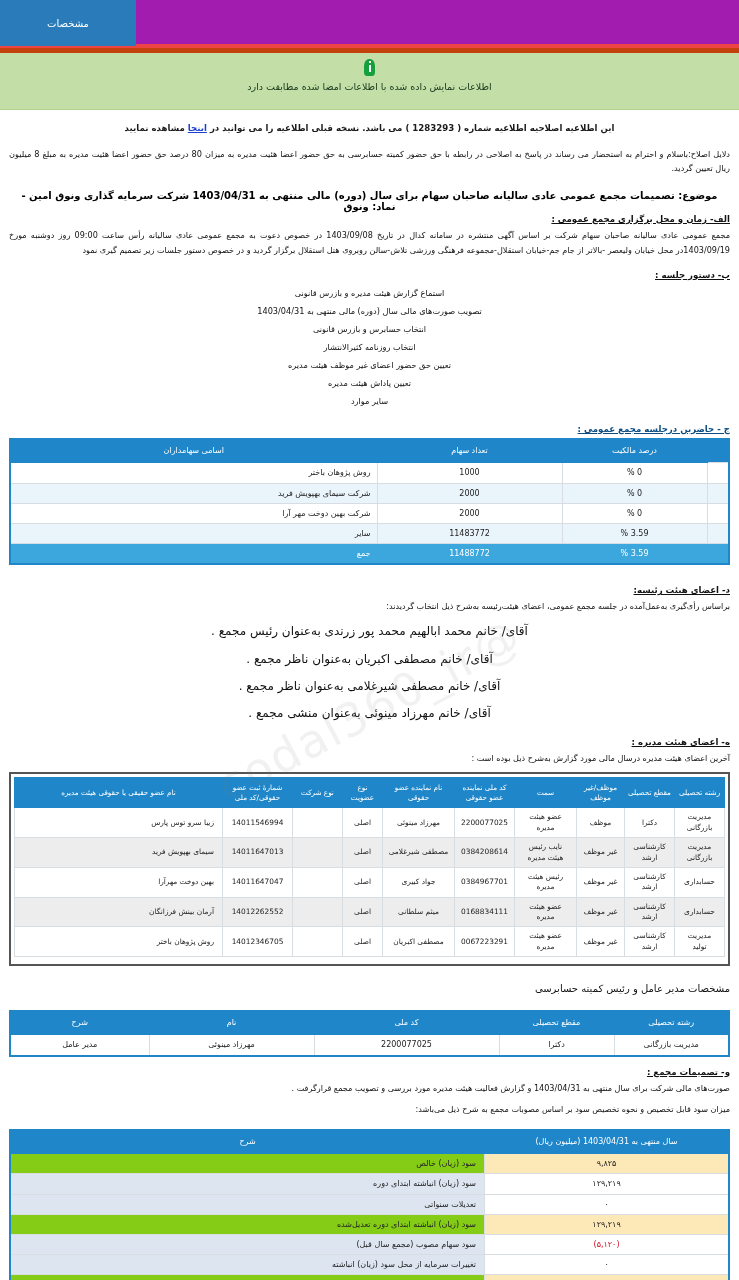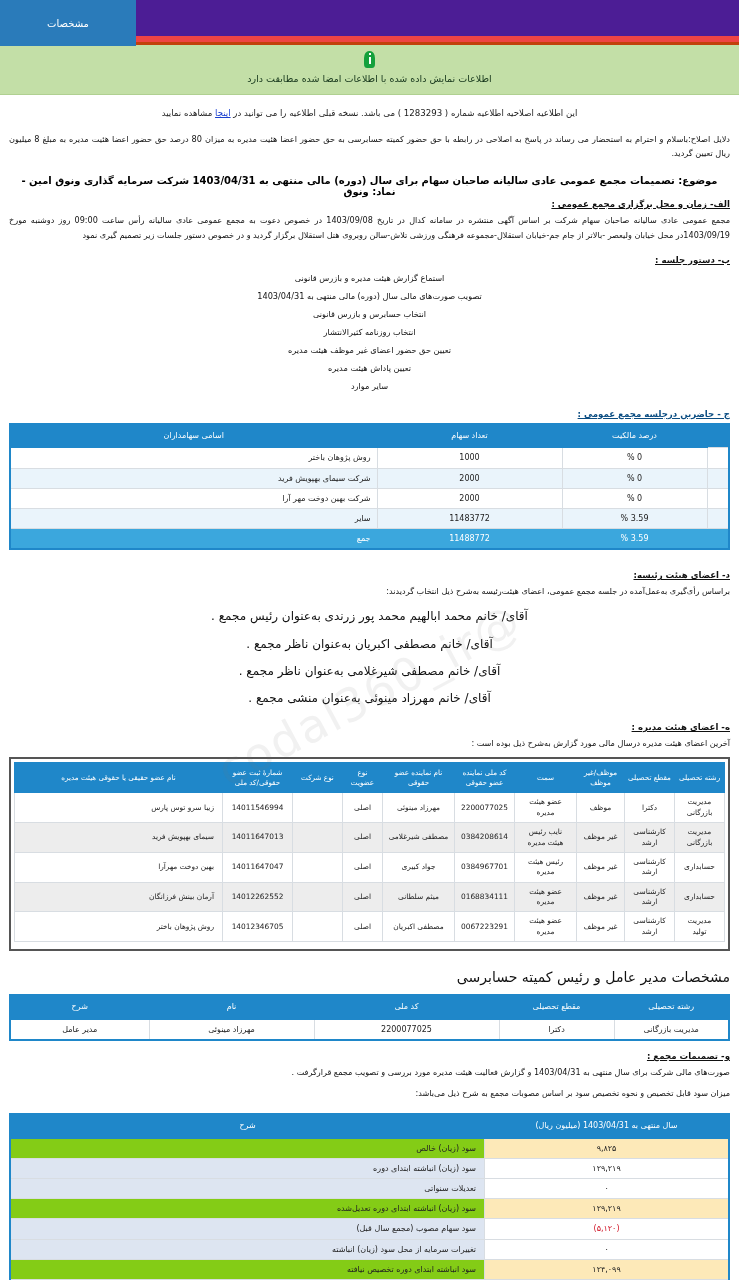--- a/index.html
+++ b/index.html
@@ -9,43 +9,43 @@
     width: 739px;
     background: #ffffff;
     font-family: "DejaVu Sans", "Liberation Sans", sans-serif;
     direction: rtl;
   }
   body { position: relative; overflow-x: hidden; }
 
   
   .topbar {
     position: relative;
-    height: 42px;
-    background: #4c1d95;
-    border-bottom: 6px solid #ef4444;
+    height: 48px;
+    background: #a21caf;
+    border-bottom: 4px solid #ef4444;
   }
   .tab {
     position: absolute;
     top: 0; left: 0;
     width: 136px; height: 46px;
     background: #2a7bba;
     color: #ffffff;
     font-size: 10px;
     display: flex;
     align-items: center;
     justify-content: center;
     letter-spacing: .5px;
   }
 
   
   .notice {
     background: #c3dfa7;
-    border-top: 3px solid #c2410c;
+    border-top: 5px solid #c2410c;
     border-bottom: 1px solid #b0d091;
-    padding: 6px 0 10px 0;
+    padding: 6px 0 17px 0;
     text-align: center;
   }
   .notice-icon {
     width: 11px; height: 17px;
     margin: 0 auto 5px auto;
     background: #14a03c;
     border-radius: 5px 5px 3px 3px / 7px 7px 4px 4px;
     position: relative;
   }
   .notice-icon::before {
@@ -66,21 +66,21 @@
   }
   .notice-text { font-size: 9.5px; color: #16361b; }
 
   
   .wrap { padding: 0 9px 18px 9px; position: relative; z-index: 2; }
 
   .amend {
     text-align: center;
     font-size: 8.6px;
     color: #1a1a1a;
-    font-weight: normal;
+    font-weight: bold;
     margin: 13px 0 14px 0;
   }
   .amend a { color: #1a3fd0; text-decoration: underline; }
 
   .reason {
     font-size: 8.2px;
     color: #111;
     text-align: justify;
     line-height: 1.75;
     margin-bottom: 14px;
@@ -385,21 +385,21 @@
         <td>مصطفی اکبریان</td>
         <td>اصلی</td>
         <td></td>
         <td>14012346705</td>
         <td class="nm">روش پژوهان باختر</td>
       </tr>
     </tbody>
   </table>
   </div>
 
-  <div class="para small-gap" style="text-align:right;font-size:14px;margin-bottom:3px;">مشخصات مدیر عامل و رئیس کمیته حسابرسی</div>
+  <div class="para small-gap" style="text-align:right;font-size:10px;margin-bottom:11px;">مشخصات مدیر عامل و رئیس کمیته حسابرسی</div>
   <table class="t-ceo">
     <thead>
       <tr>
         <th style="width:115px">رشته تحصیلی</th>
         <th style="width:115px">مقطع تحصیلی</th>
         <th style="width:185px">کد ملی</th>
         <th style="width:165px">نام</th>
         <th>شرح</th>
       </tr>
     </thead>

